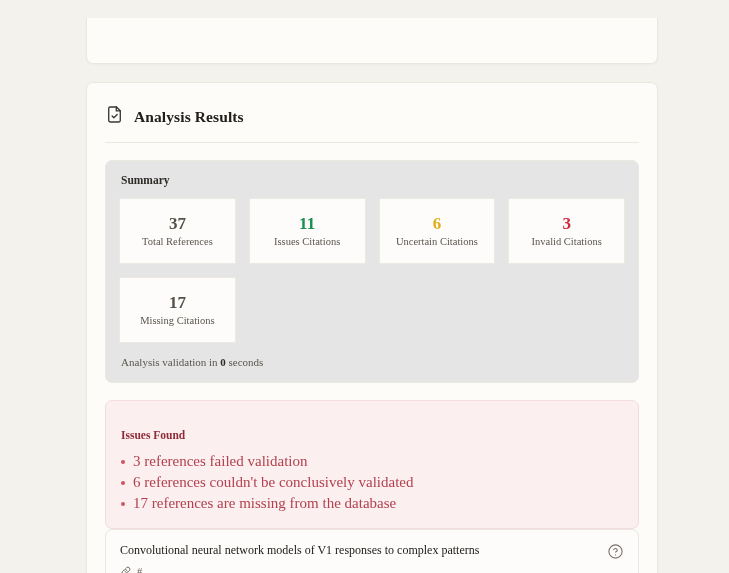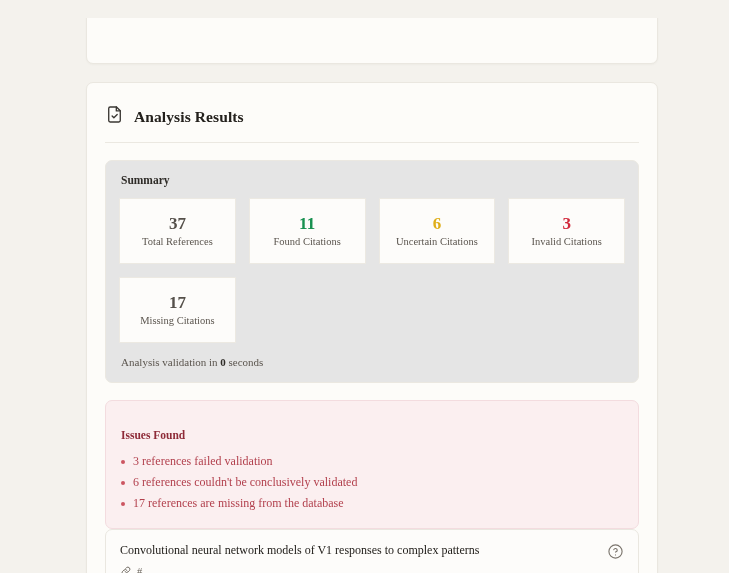--- a/index.html
+++ b/index.html
@@ -127,21 +127,21 @@
   .issues-title {
     font-size: 11.5px;
     font-weight: bold;
     color: #8e2b38;
     margin: 0 0 10px 0;
   }
   .issues-list { list-style: none; margin: 0; padding: 0; }
   .issues-list li {
     position: relative;
     padding-left: 12px;
-    font-size: 12px;
+    font-size: 15px;
     color: #b2404d;
     line-height: 21px;
   }
   .issues-list li::before {
     content: "";
     position: absolute;
     left: 0; top: 9px;
     width: 4px; height: 4px;
     border-radius: 50%;
     background: #cc5561;
@@ -207,21 +207,21 @@
     <div class="summary-panel">
       <div class="panel-title">Summary</div>
 
       <div class="stats-grid">
         <div class="stat">
           <div class="stat-value muted">37</div>
           <div class="stat-label">Total References</div>
         </div>
         <div class="stat">
           <div class="stat-value green">11</div>
-          <div class="stat-label">Found Citations</div>
+          <div class="stat-label">Issues Citations</div>
         </div>
         <div class="stat">
           <div class="stat-value amber">6</div>
           <div class="stat-label">Uncertain Citations</div>
         </div>
         <div class="stat">
           <div class="stat-value red">3</div>
           <div class="stat-label">Invalid Citations</div>
         </div>
       </div>

